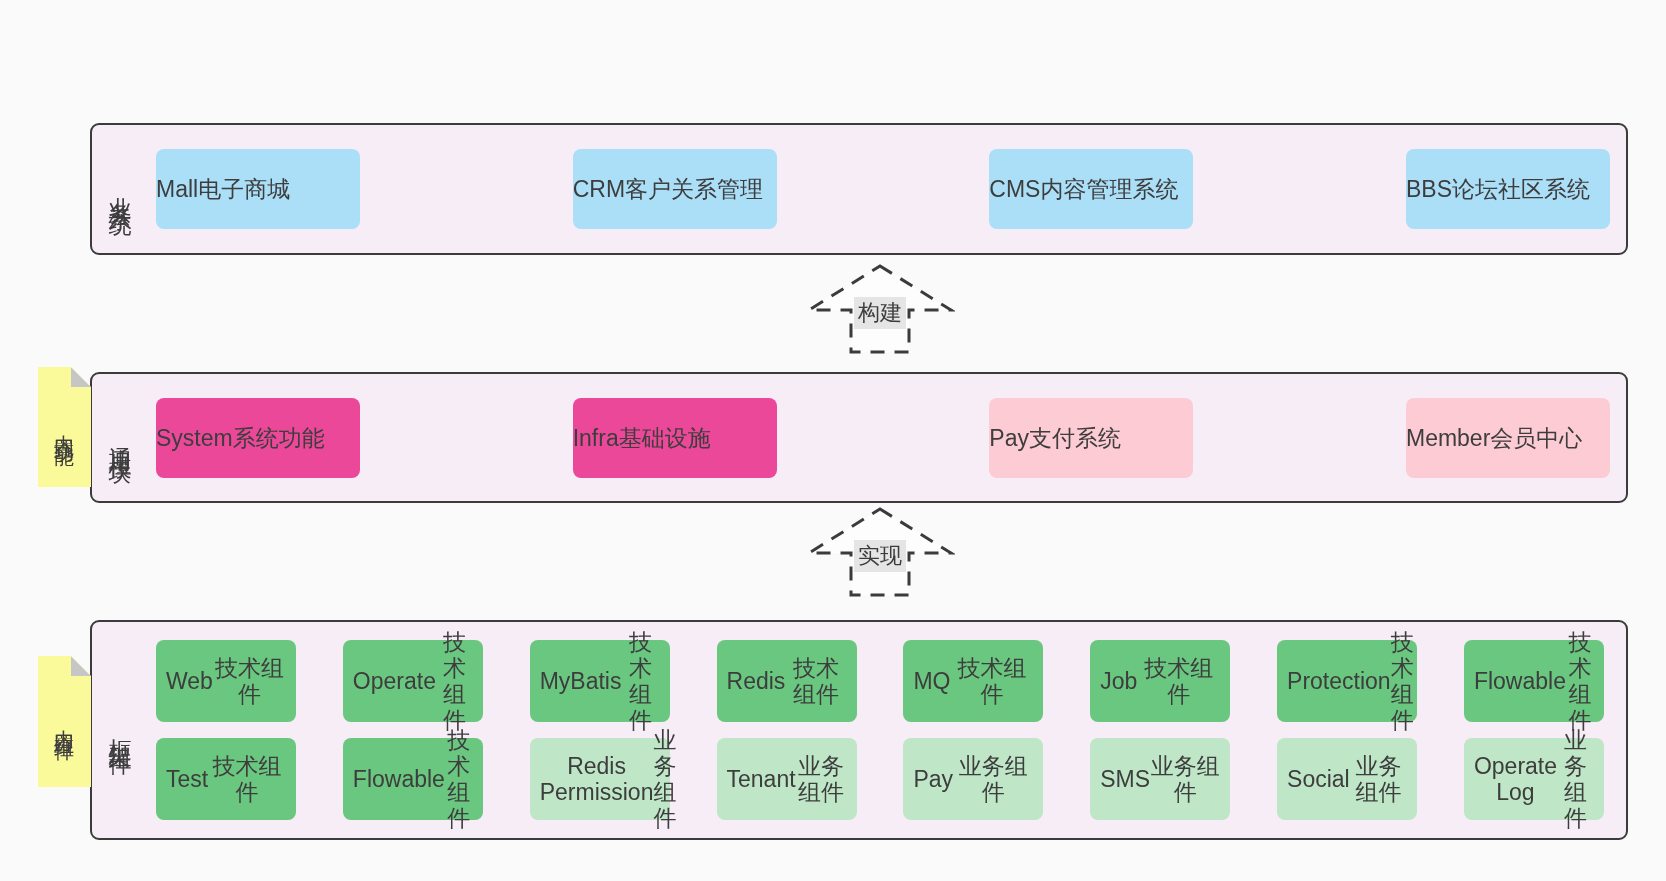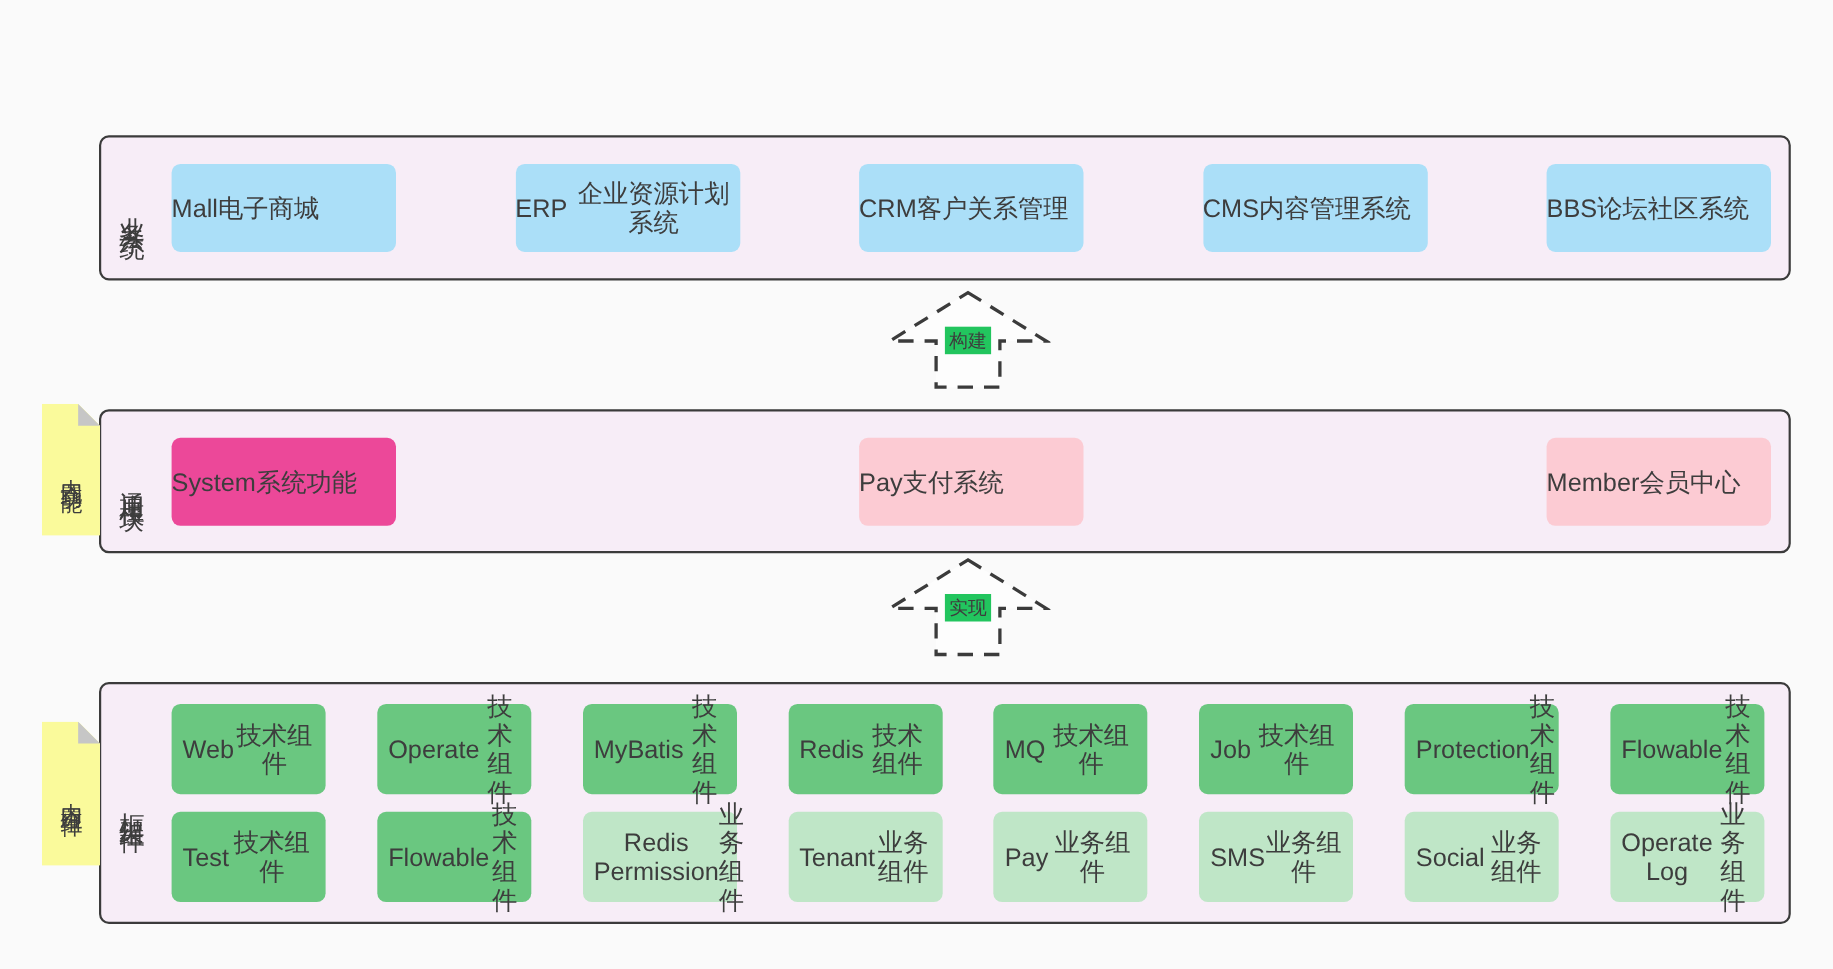--- a/index.html
+++ b/index.html
@@ -71,23 +71,23 @@
   .v-green      { background: #6AC780; }
   .v-lightgreen { background: #BFE6C7; }
 
   
   .arrow { position: absolute; width: 150px; height: 92px; z-index: 2; }
   #arrow-build     { left: 805px; top: 263px; }
   #arrow-implement { left: 805px; top: 506px; }
   .arrow-label {
     position: absolute; left: 50%; top: 34px;
     transform: translateX(-50%);
-    background: #22c55e;
+    background: #e5e5e5;
     padding: 1px 4px;
-    font-size: 17px;
+    font-size: 22px;
     white-space: nowrap;
   }
 
   
   .sticky {
     position: absolute;
     left: 38px; width: 53px;
     background: #FAFA9B;
     display: flex; align-items: center; justify-content: center;
     z-index: 3;
@@ -113,24 +113,20 @@
     <div class="v-label">
       <span class="v-text">业务系统</span>
     </div>
     <div class="boxes">
   <div class="box v-blue">
     <span class="box-title">Mall</span>
     <span class="box-sub">电子商城</span>
   </div>
 
 
-  <div class="box v-blue">
-    <span class="box-title">ERP</span>
-    <span class="box-sub">企业资源计划系统</span>
-  </div>
 
   <div class="box v-blue">
     <span class="box-title">CRM</span>
     <span class="box-sub">客户关系管理</span>
   </div>
 
   <div class="box v-blue">
     <span class="box-title">CMS</span>
     <span class="box-sub">内容管理系统</span>
   </div>
@@ -152,20 +148,24 @@
   <section class="layer" id="layer-modules">
     <div class="v-label">
       <span class="v-text">通用模块</span>
     </div>
     <div class="boxes">
   <div class="box v-red">
     <span class="box-title">System</span>
     <span class="box-sub">系统功能</span>
   </div>
 
+  <div class="box v-red">
+    <span class="box-title">Infra</span>
+    <span class="box-sub">基础设施</span>
+  </div>
 
 
   <div class="box v-pink">
     <span class="box-title">Pay</span>
     <span class="box-sub">支付系统</span>
   </div>
 
   <div class="box v-pink">
     <span class="box-title">Member</span>
     <span class="box-sub">会员中心</span>

